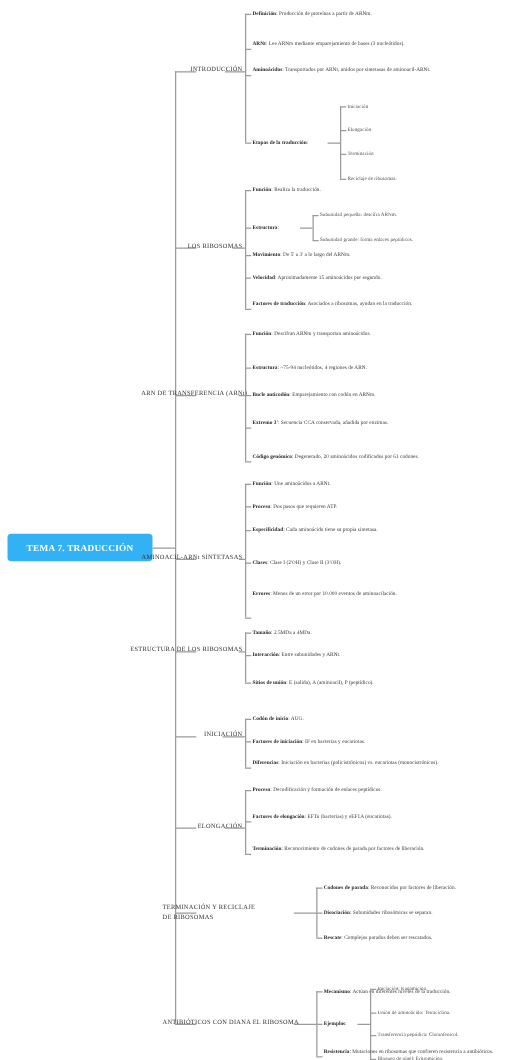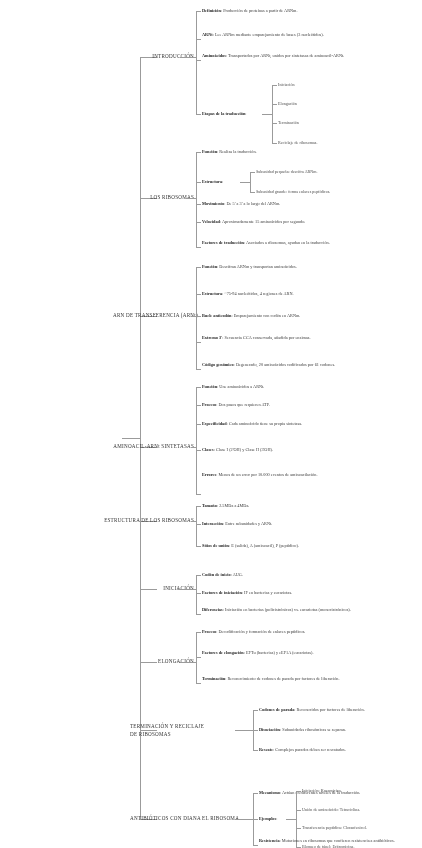--- a/index.html
+++ b/index.html
@@ -73,20 +73,23 @@
   }
   .lvl1.wrap { white-space: normal; width: 74px; line-height: 1.5; }
   .lvl2 { font-size: 4.25px; }
   .lvl3 { font-size: 4.1px; color: #4a4a4a; }
 </style>
 </head>
 <body>
 
 <div id="canvas">
 
+  <div class="root-node">
+    <span>TEMA 7. TRADUCCIÓN</span>
+  </div>
 
   <div class="h-line" style="left:122px; top:438px; width:18px;"></div>
 
   <div class="v-line" style="left:140px; top:57px; height:762px;"></div>
 
   <div class="h-line" style="left:140px; top:57px; width:17px;"></div>
   <div class="node lvl1" style="left:130px; top:53px; width:64px; text-align:right;">INTRODUCCIÓN</div>
   <div class="h-line" style="left:180px; top:57px; width:16px;"></div>
   <div class="v-line" style="left:196px; top:11px; height:103px;"></div>
 

